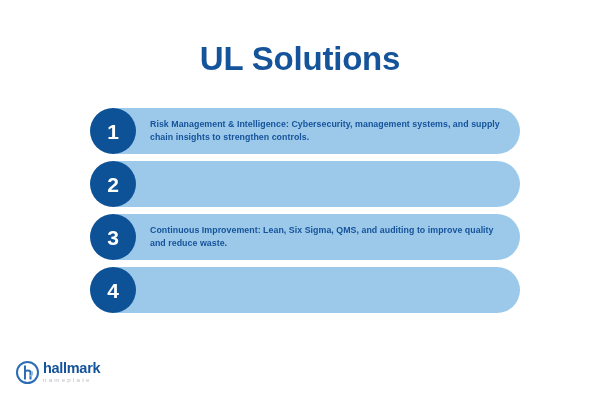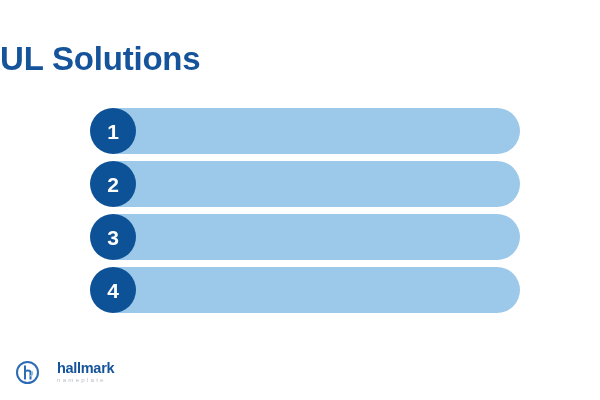--- a/index.html
+++ b/index.html
@@ -19,21 +19,21 @@
     width: 600px;
     height: 400px;
     background: #ffffff;
     box-sizing: border-box;
   }
   .slide-title {
     position: absolute;
     left: 0;
     top: 40px;
     width: 600px;
-    text-align: left;
+    text-align: center;
     font-size: 33px;
     font-weight: bold;
     color: #15539a;
     letter-spacing: -0.2px;
     line-height: 38px;
     white-space: nowrap;
   }
   .list {
     position: absolute;
     left: 90px;
@@ -91,21 +91,21 @@
     display: flex;
     align-items: center;
   }
   .logo-mark {
     width: 23px;
     height: 23px;
     min-width: 23px;
     display: block;
   }
   .logo-words {
-    margin-left: 18px;
+    margin-left: 4px;
     display: flex;
     flex-direction: column;
     justify-content: center;
   }
   .logo-name {
     font-size: 14.5px;
     font-weight: bold;
     color: #15539a;
     line-height: 14px;
     letter-spacing: -0.3px;
@@ -123,30 +123,32 @@
 
 <div class="slide">
 
   <div class="slide-title">UL Solutions</div>
 
   <div class="list">
 
     <div class="row">
       <div class="row-pill"></div>
       <div class="row-badge">1</div>
+      <div class="row-text">Risk Management &amp; Intelligence: Cybersecurity, management systems, and supply chain insights to strengthen controls.</div>
     </div>
 
     <div class="row">
       <div class="row-pill"></div>
       <div class="row-badge">2</div>
     </div>
 
     <div class="row">
       <div class="row-pill"></div>
       <div class="row-badge">3</div>
+      <div class="row-text">Continuous Improvement: Lean, Six Sigma, QMS, and auditing to improve quality and reduce waste.</div>
     </div>
 
     <div class="row">
       <div class="row-pill"></div>
       <div class="row-badge">4</div>
     </div>
 
   </div>
 
   <div class="logo">

